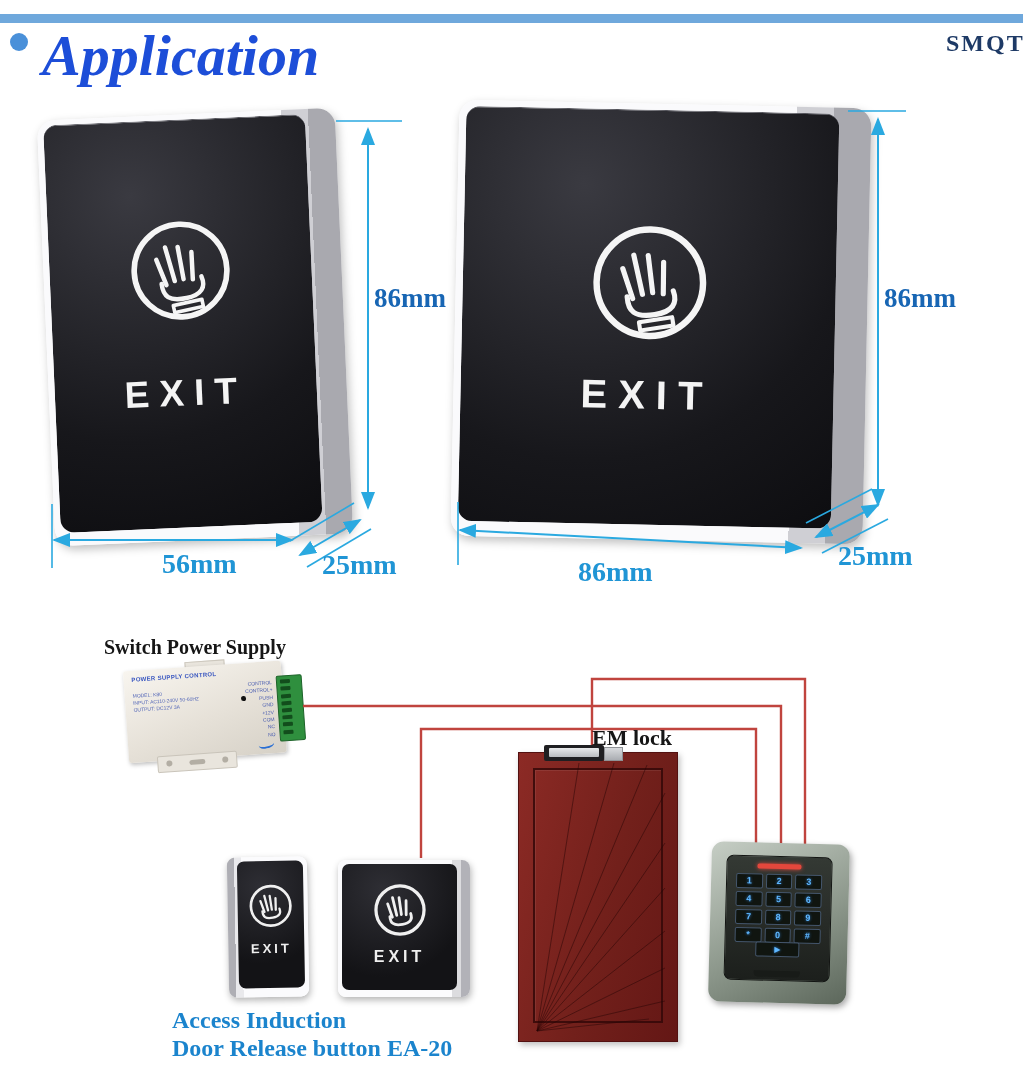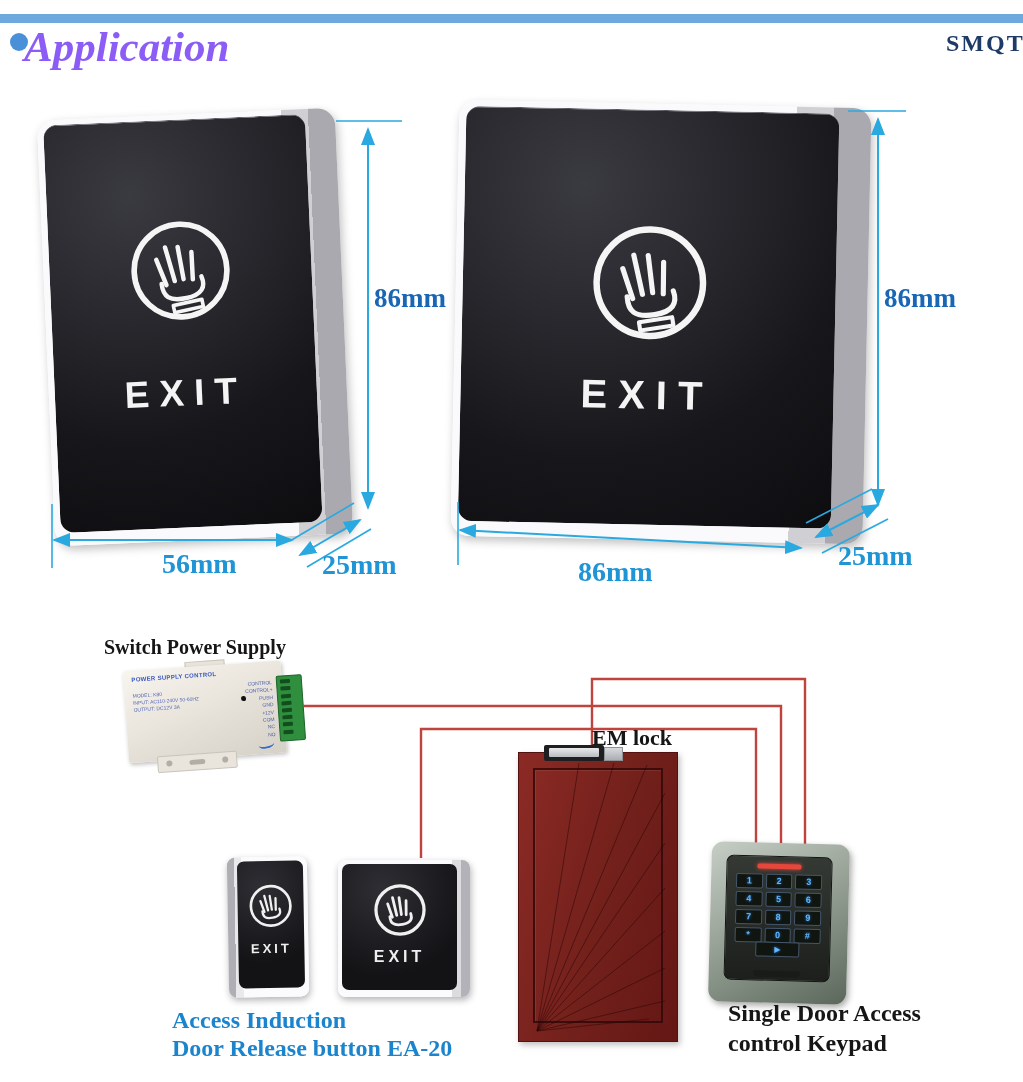--- a/index.html
+++ b/index.html
@@ -3,21 +3,21 @@
 <meta charset="utf-8">
 <style>
   html,body{margin:0;padding:0;background:#fff;}
   .stage{position:relative;width:1023px;height:1082px;background:#fff;overflow:hidden;
          font-family:"Liberation Serif",serif;}
   .abs{position:absolute;}
 
   
   .top-bar{left:0;top:14px;width:1023px;height:9px;background:#6fa8dc;}
   .hdr-dot{left:10px;top:33px;width:18px;height:18px;border-radius:50%;background:#4a90d9;}
-  .app-title{left:24px;top:22px;font-size:43px;font-weight:bold;font-style:italic;color:#8b5cf6;}
+  .app-title{left:42px;top:22px;font-size:58px;font-weight:bold;font-style:italic;color:#1d4ed8;}
   .brand{left:902px;top:30px;font-size:24px;font-weight:bold;letter-spacing:2px;color:#1e3a66;margin-left:44px;}
   .brand sup{font-size:8px;color:#8a8a8a;}
 
   
   .casing{border-radius:18px;box-shadow:2px 4px 10px rgba(0,0,0,.25);}
   .casing.right-edge{background:linear-gradient(to right,#fafafc 0 82%,#cfcfd4 82% 91%,#a9a9af 91%);}
   .face{position:absolute;background:radial-gradient(circle at 32% 18%,#3a3a41,#17171b 65%,#0d0d10);
         border-radius:14px;border-top:1px solid #55555c;}
   .exit-label{position:absolute;width:100%;text-align:center;color:#f4f4f4;
               font-family:"Liberation Sans",sans-serif;font-weight:bold;}
@@ -299,16 +299,14 @@
         <div class="kp-key">8</div>
         <div class="kp-key">9</div>
         <div class="kp-key">*</div>
         <div class="kp-key">0</div>
         <div class="kp-key">#</div>
       </div>
       <div class="kp-enter">▶</div>
       <div class="kp-notch"></div>
     </div>
   </div>
-  <div class="abs cap-big-black" style="left:728px;top:998px;">Single Door Access</div>
-  <div class="abs cap-big-black" style="left:728px;top:1028px;">control Keypad</div>
 
 </div>
 
 </body></html>

